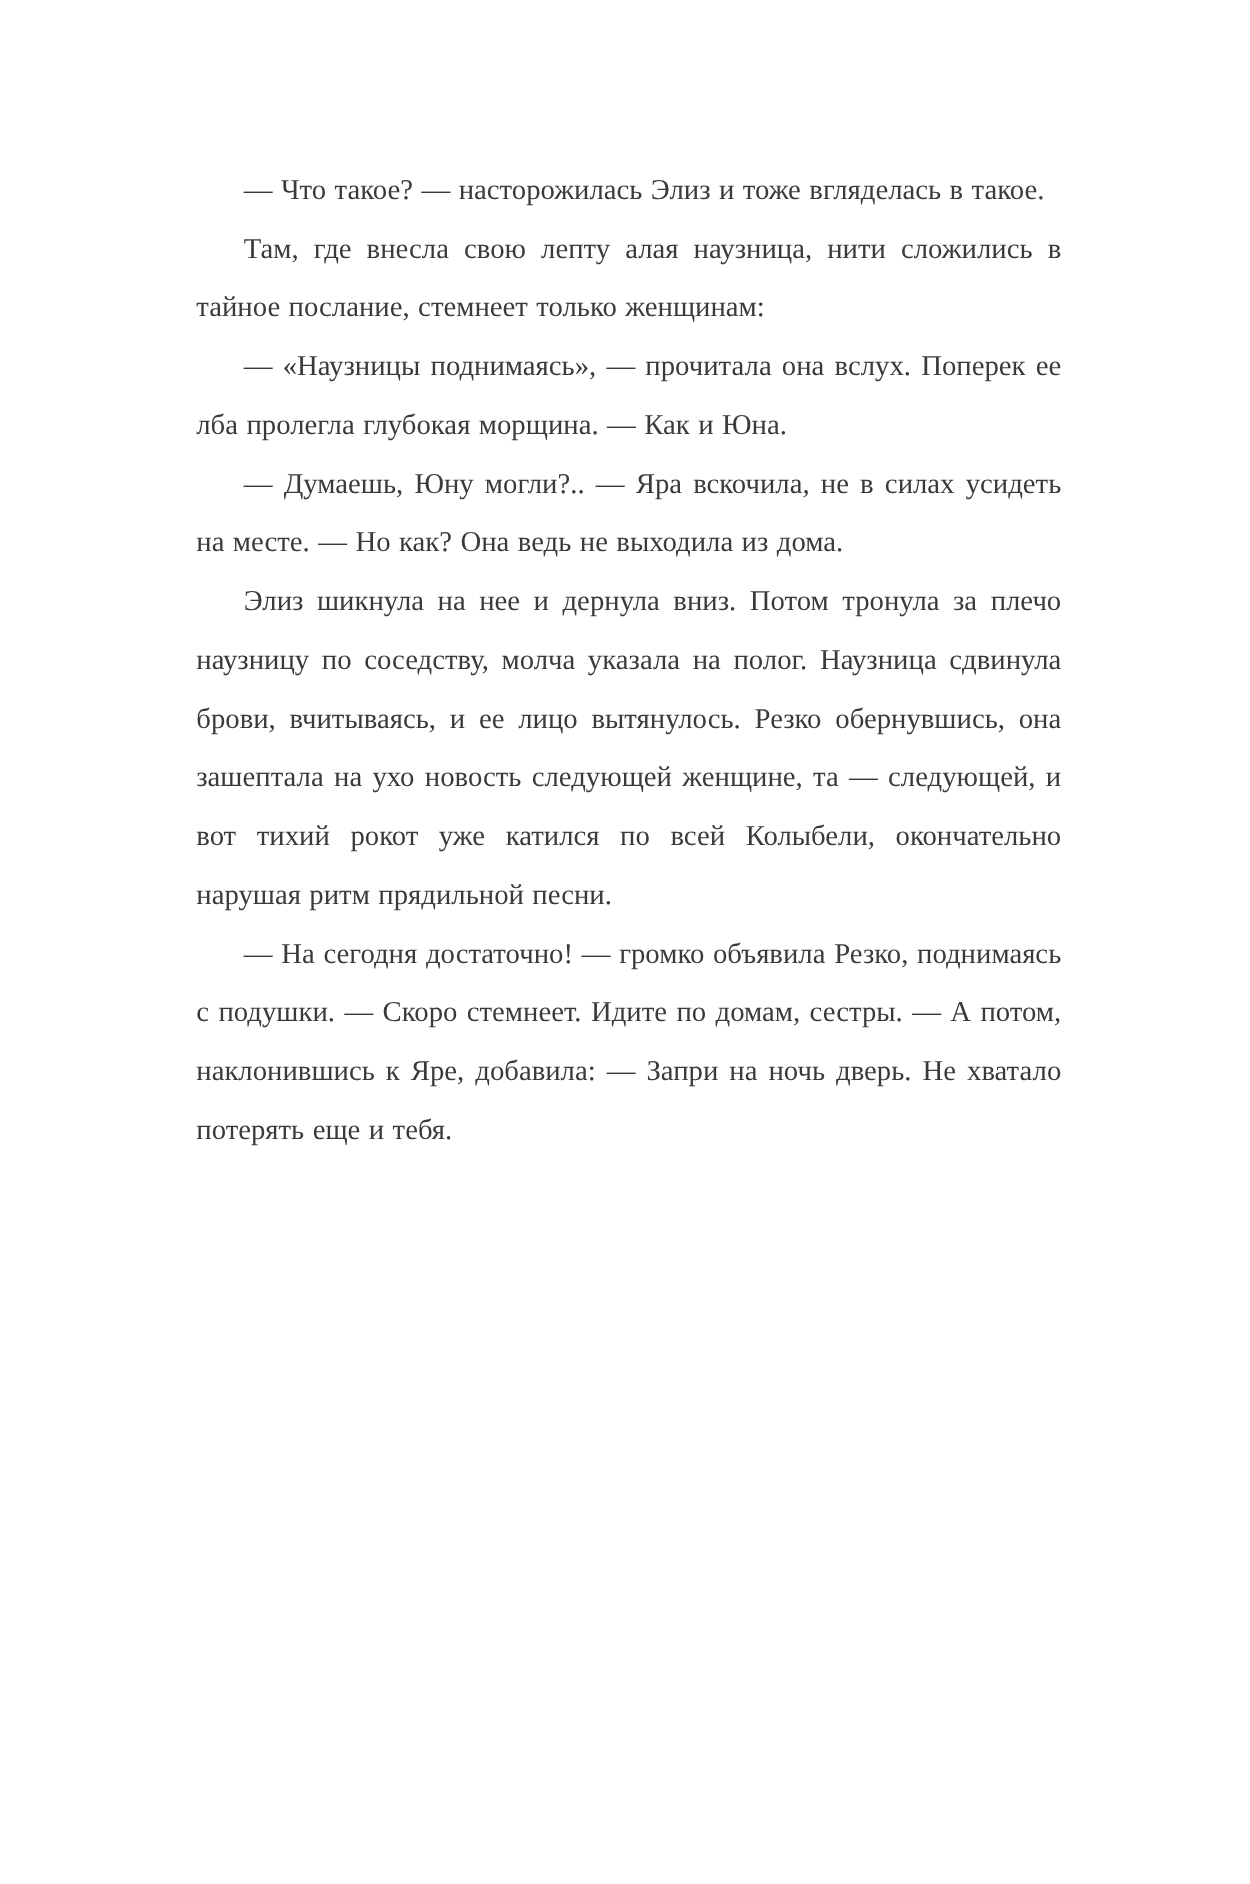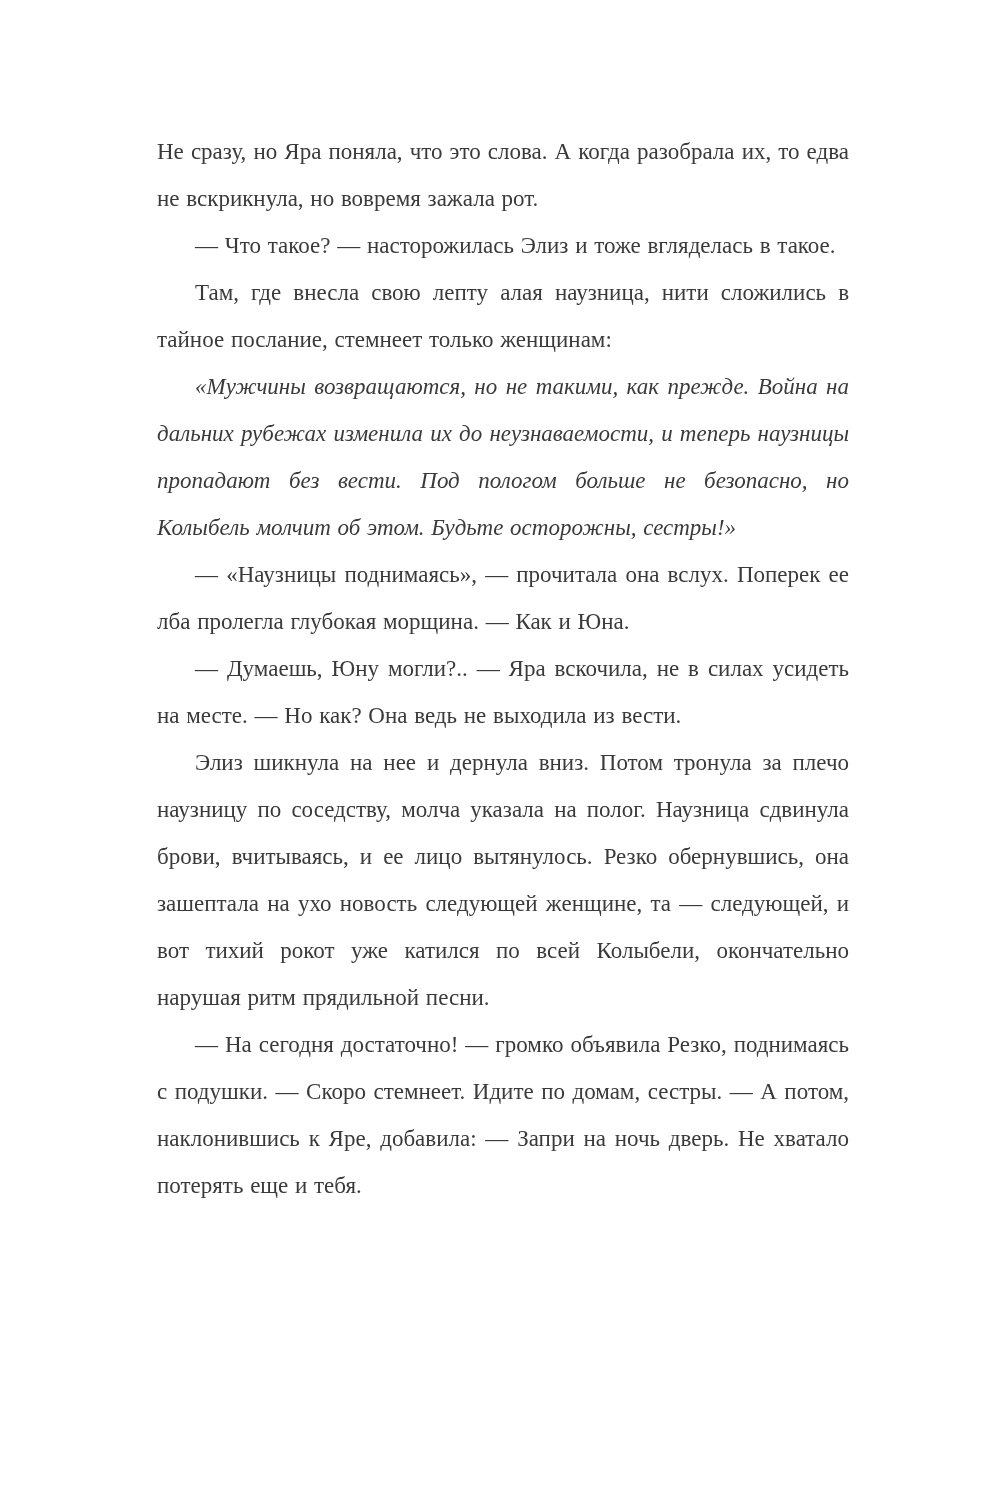--- a/index.html
+++ b/index.html
@@ -34,21 +34,19 @@
     text-indent: 0;
   }
   .book-page p.italic {
     font-style: italic;
   }
 </style>
 </head>
 <body>
 
 <div class="book-page">
-  <p class="no-indent">Не сразу, но Яра поняла, что это слова. А когда разобрала их, то едва не вскрикнула, но вовремя зажала рот.</p>
   <p>— Что такое? — насторожилась Элиз и тоже вгляделась в такое.</p>
   <p>Там, где внесла свою лепту алая наузница, нити сложились в тайное послание, стемнеет только женщинам:</p>
-  <p class="italic">«Мужчины возвращаются, но не такими, как прежде. Война на дальних рубежах изменила их до неузнаваемости, и теперь наузницы пропадают без вести. Под пологом больше не безопасно, но Колыбель молчит об этом. Будьте осторожны, сестры!»</p>
   <p>— «Наузницы поднимаясь», — прочитала она вслух. Поперек ее лба пролегла глубокая морщина. — Как и Юна.</p>
-  <p>— Думаешь, Юну могли?.. — Яра вскочила, не в силах усидеть на месте. — Но как? Она ведь не выходила из вести.</p>
+  <p>— Думаешь, Юну могли?.. — Яра вскочила, не в силах усидеть на месте. — Но как? Она ведь не выходила из дома.</p>
   <p>Элиз шикнула на нее и дернула вниз. Потом тронула за плечо наузницу по соседству, молча указала на полог. Наузница сдвинула брови, вчитываясь, и ее лицо вытянулось. Резко обернувшись, она зашептала на ухо новость следующей женщине, та — следующей, и вот тихий рокот уже катился по всей Колыбели, окончательно нарушая ритм прядильной песни.</p>
   <p>— На сегодня достаточно! — громко объявила Резко, поднимаясь с подушки. — Скоро стемнеет. Идите по домам, сестры. — А потом, наклонившись к Яре, добавила: — Запри на ночь дверь. Не хватало потерять еще и тебя.</p>
 </div>
 
 </body></html>

